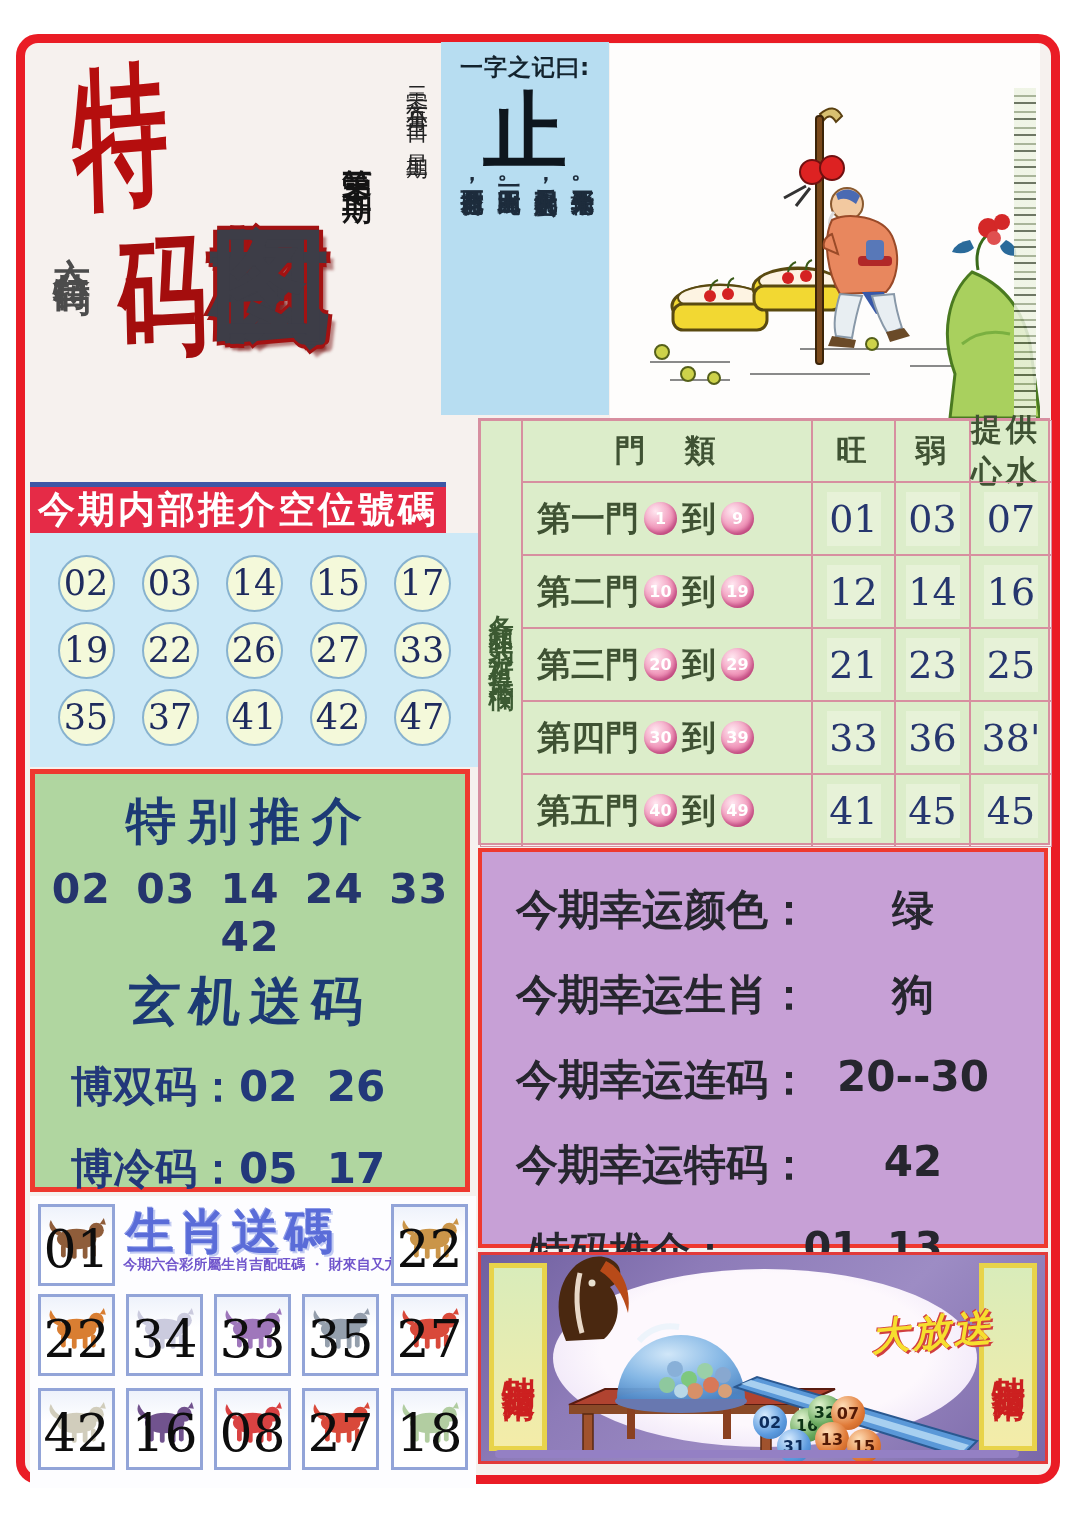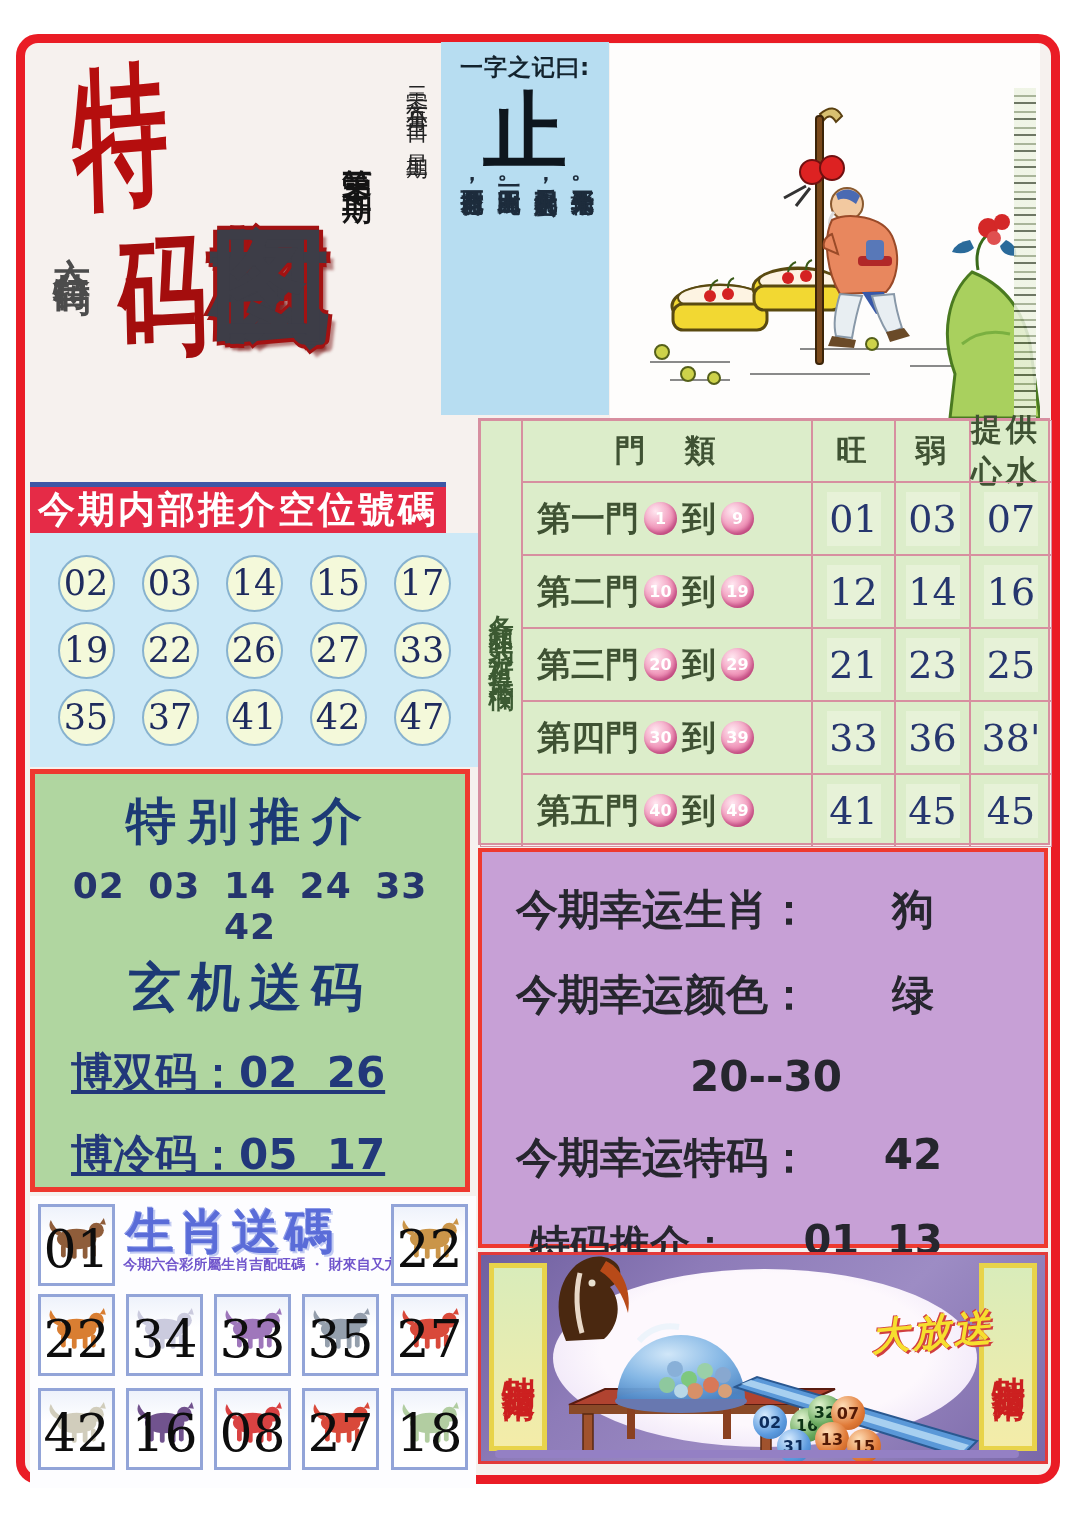--- a/index.html
+++ b/index.html
@@ -60,24 +60,24 @@
   .circles{left:30px;top:533px;width:448px;height:234px;background:#cde9f7;
            display:grid;grid-template-columns:repeat(5,1fr);align-content:center;
            row-gap:10px;padding:6px 14px;justify-items:center;}
   .ncirc{width:57px;height:57px;border-radius:50%;background:#f4f9da;border:2px solid #87b2cf;
          display:flex;align-items:center;justify-content:center;
          font-family:"DejaVu Serif","Liberation Serif",serif;font-size:35px;color:#1e2b5e;}
 
   
   .greenbox{left:30px;top:769px;width:440px;height:423px;background:#b0d6a0;border:5px solid #ee392f;}
   .g-title{margin-top:14px;text-align:center;font-size:50px;font-weight:bold;color:#1c3a75;letter-spacing:12px;}
-  .g-nums{margin-top:10px;text-align:center;font-size:36px;font-weight:bold;color:#25356d;letter-spacing:1px;word-spacing:10px;}
+  .g-nums{margin-top:10px;text-align:center;font-size:41px;font-weight:bold;color:#25356d;letter-spacing:1px;word-spacing:10px;}
   .g-sub{margin-top:6px;text-align:center;font-size:52px;font-weight:bold;color:#1c3a75;letter-spacing:9px;transform:skewX(-4deg);}
   .g-rows{margin:22px 0 0 36px;}
-  .g-row{font-size:42px;font-weight:bold;color:#22387a;margin-bottom:26px;white-space:pre;text-decoration:underline;}
+  .g-row{font-size:42px;font-weight:bold;color:#22387a;margin-bottom:26px;white-space:pre;}
 
   
   .purplebox{left:478px;top:848px;width:570px;height:400px;background:#c7a0d6;border:4px solid #ee392f;
              padding:30px 28px 0 34px;display:flex;flex-direction:column;}
   .l-row{display:flex;font-size:42px;font-weight:bold;color:#26262e;margin-bottom:29px;white-space:pre;}
   .l-row .val{flex:1;text-align:center;}
   .l-row.small{font-size:40px;padding-left:14px;margin-top:2px;}
 
   
   .zbox{left:30px;top:1196px;width:446px;height:292px;background:#fdfdff;}
@@ -333,23 +333,23 @@
     <div class="g-nums" data-name="special-numbers">02 03 14 24 33 42</div>
     <div class="g-sub" data-name="special-subtitle">玄机送码</div>
     <div class="g-rows" data-name="special-rows">
       <div class="g-row" data-name="special-row"><span>博双码：</span><span>02  26</span></div>
       <div class="g-row" data-name="special-row"><span>博冷码：</span><span>05  17</span></div>
       <div class="g-row" data-name="special-row"><span>博连码：</span><span>03  05</span></div>
     </div>
   </div>
 
   <div class="abs purplebox" data-name="lucky-info-box">
+    <div class="l-row" data-name="lucky-row"><span>今期幸运颜色：</span><span class="val">绿</span></div>
     <div class="l-row" data-name="lucky-row"><span>今期幸运生肖：</span><span class="val">狗</span></div>
-    <div class="l-row" data-name="lucky-row"><span>今期幸运颜色：</span><span class="val">绿</span></div>
-    <div class="l-row" data-name="lucky-row"><span class="val">20--30</span></div>
+    <div class="l-row" data-name="lucky-row"><span>今期幸运连码：</span><span class="val">20--30</span></div>
     <div class="l-row" data-name="lucky-row"><span>今期幸运特码：</span><span class="val">42</span></div>
     <div class="l-row small" data-name="lucky-row"><span>特码推介：</span><span class="val">01  13</span></div>
   </div>
 
   <div class="abs zbox" data-name="zodiac-gift-box">
     <div class="z-title" data-name="zodiac-title">生肖送碼</div>
     <div class="z-sub" data-name="zodiac-subtitle">今期六合彩所屬生肖吉配旺碼 ・ 財來自又方</div>
 
     <div class="zcell" style="left:8px;top:8px;" data-name="zodiac-cell">
       <svg class="animal a-ox" viewBox="0 0 100 70" data-name="ox-icon">

